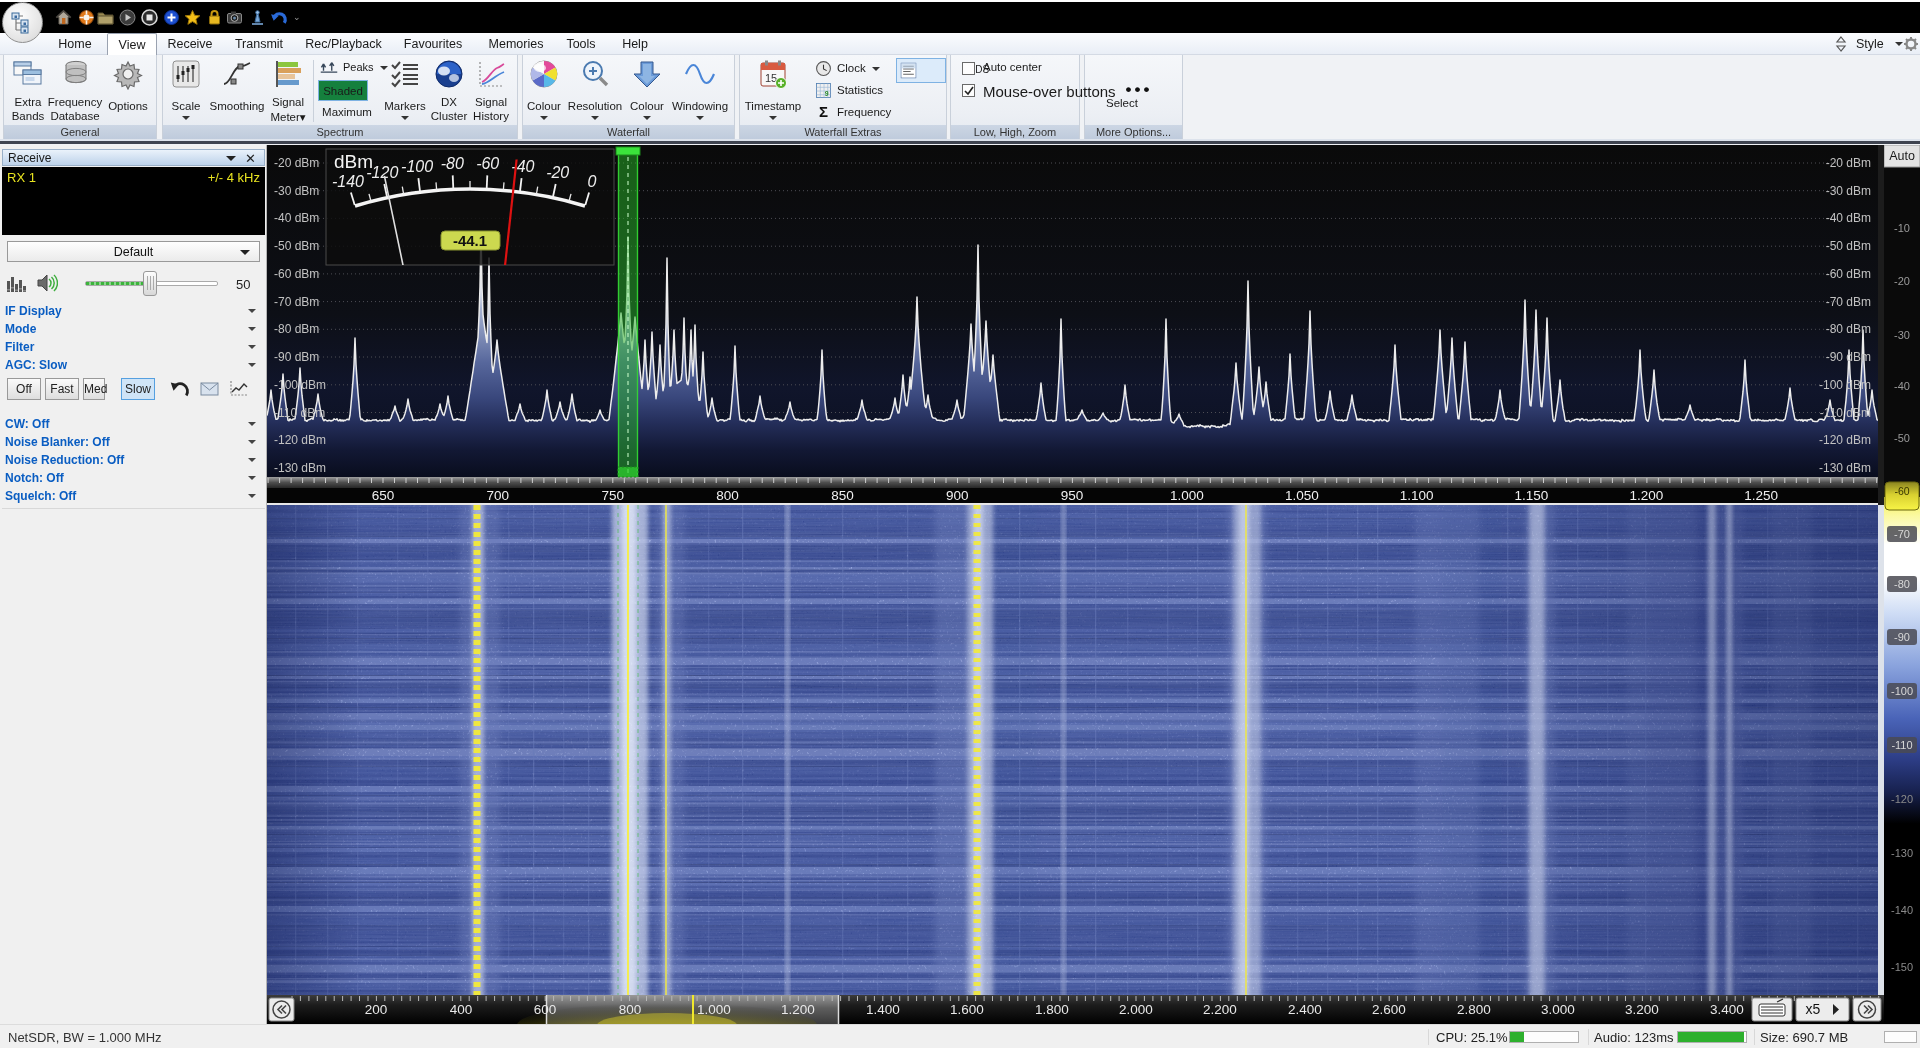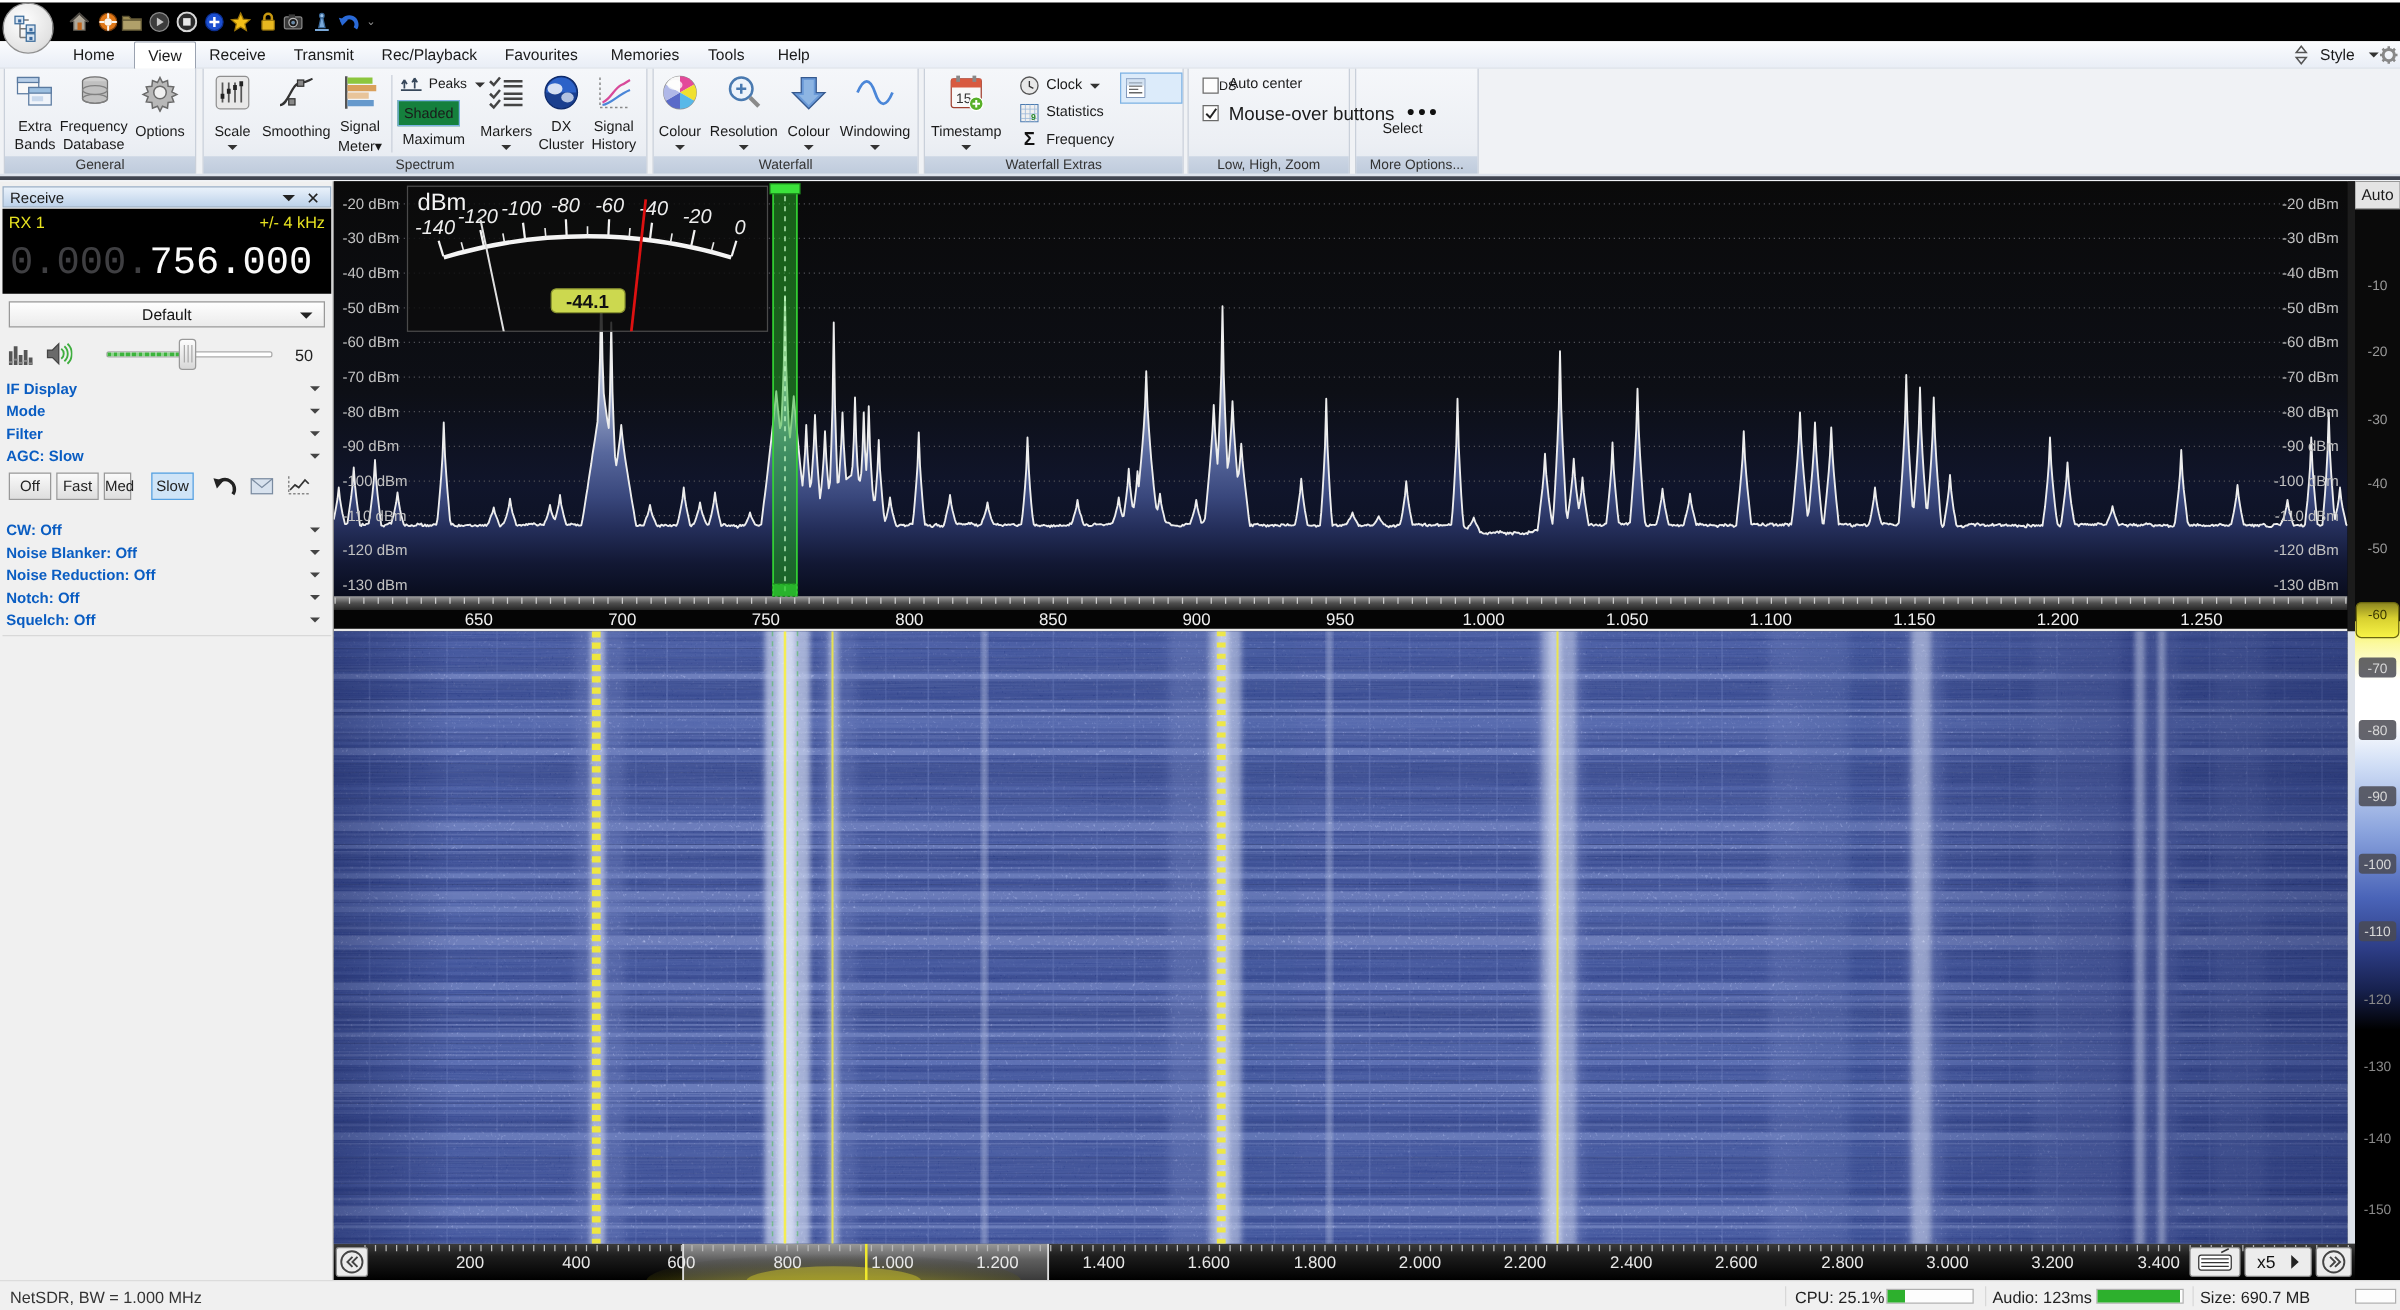--- a/index.html
+++ b/index.html
@@ -279,21 +279,20 @@
     <path d="M2 6 l3 3 5-7" stroke="#222" stroke-width="1.6" fill="none"></path>
   </svg>
 <div class="abs" style="left:983px;top:83px;font-size:15px;color:#1a1a1a">Mouse-over buttons</div>
 <div class="abs" style="left:1116px;top:80px;width:46px;text-align:center;font-size:17px;letter-spacing:3px;color:#111;font-weight:bold">•••</div>
 <div class="abs" style="left:1106px;top:97px;width:66px;text-align:left;font-size:11.5px;color:#1a1a1a">Select</div>
 <div id="leftpanel">
     <div style="position:absolute;left:2px;top:4px;width:263px;height:17px;background:linear-gradient(#eaf2fb,#bdd2ea);border:1px solid #9ab0c8;font-size:12px;color:#1a1a1a;padding-left:5px;line-height:16px">Receive<span style="position:absolute;right:28px;top:6px;width:0;height:0;border-left:5px solid transparent;border-right:5px solid transparent;border-top:5px solid #222"></span><span style="position:absolute;right:8px;top:1px;font-size:13px;color:#222">✕</span></div>
     <div style="position:absolute;left:2px;top:22px;width:263px;height:68px;background:#000">
       <div style="position:absolute;left:5px;top:3px;font-size:13px;color:#e8e320">RX 1</div>
       <div style="position:absolute;right:5px;top:3px;font-size:13px;color:#e8e320">+/- 4 kHz</div>
-      <div style="position:absolute;left:6px;top:26px;font-family:'Liberation Mono',monospace;font-size:31px;letter-spacing:0px;color:#3f3f42">0.000.<span style="color:#fafafa">756.000</span></div>
     </div>
     <div style="position:absolute;left:7px;top:96px;width:253px;height:21px;background:linear-gradient(#fefefe,#ebebeb);border:1px solid #999;font-size:12.5px;text-align:center;line-height:20px;color:#111">Default<span style="position:absolute;right:9px;top:8px;width:0;height:0;border-left:5px solid transparent;border-right:5px solid transparent;border-top:5px solid #222"></span></div>
     <svg style="position:absolute;left:7px;top:130px" width="20" height="18" viewBox="0 0 20 18">
       <g fill="#555">
         <rect x="0" y="6" width="3" height="11"></rect>
         <rect x="4" y="2" width="3" height="15"></rect>
         <rect x="8" y="9" width="3" height="8"></rect>
         <rect x="12" y="5" width="3" height="12"></rect>
         <rect x="16" y="11" width="3" height="6"></rect>
       </g>

